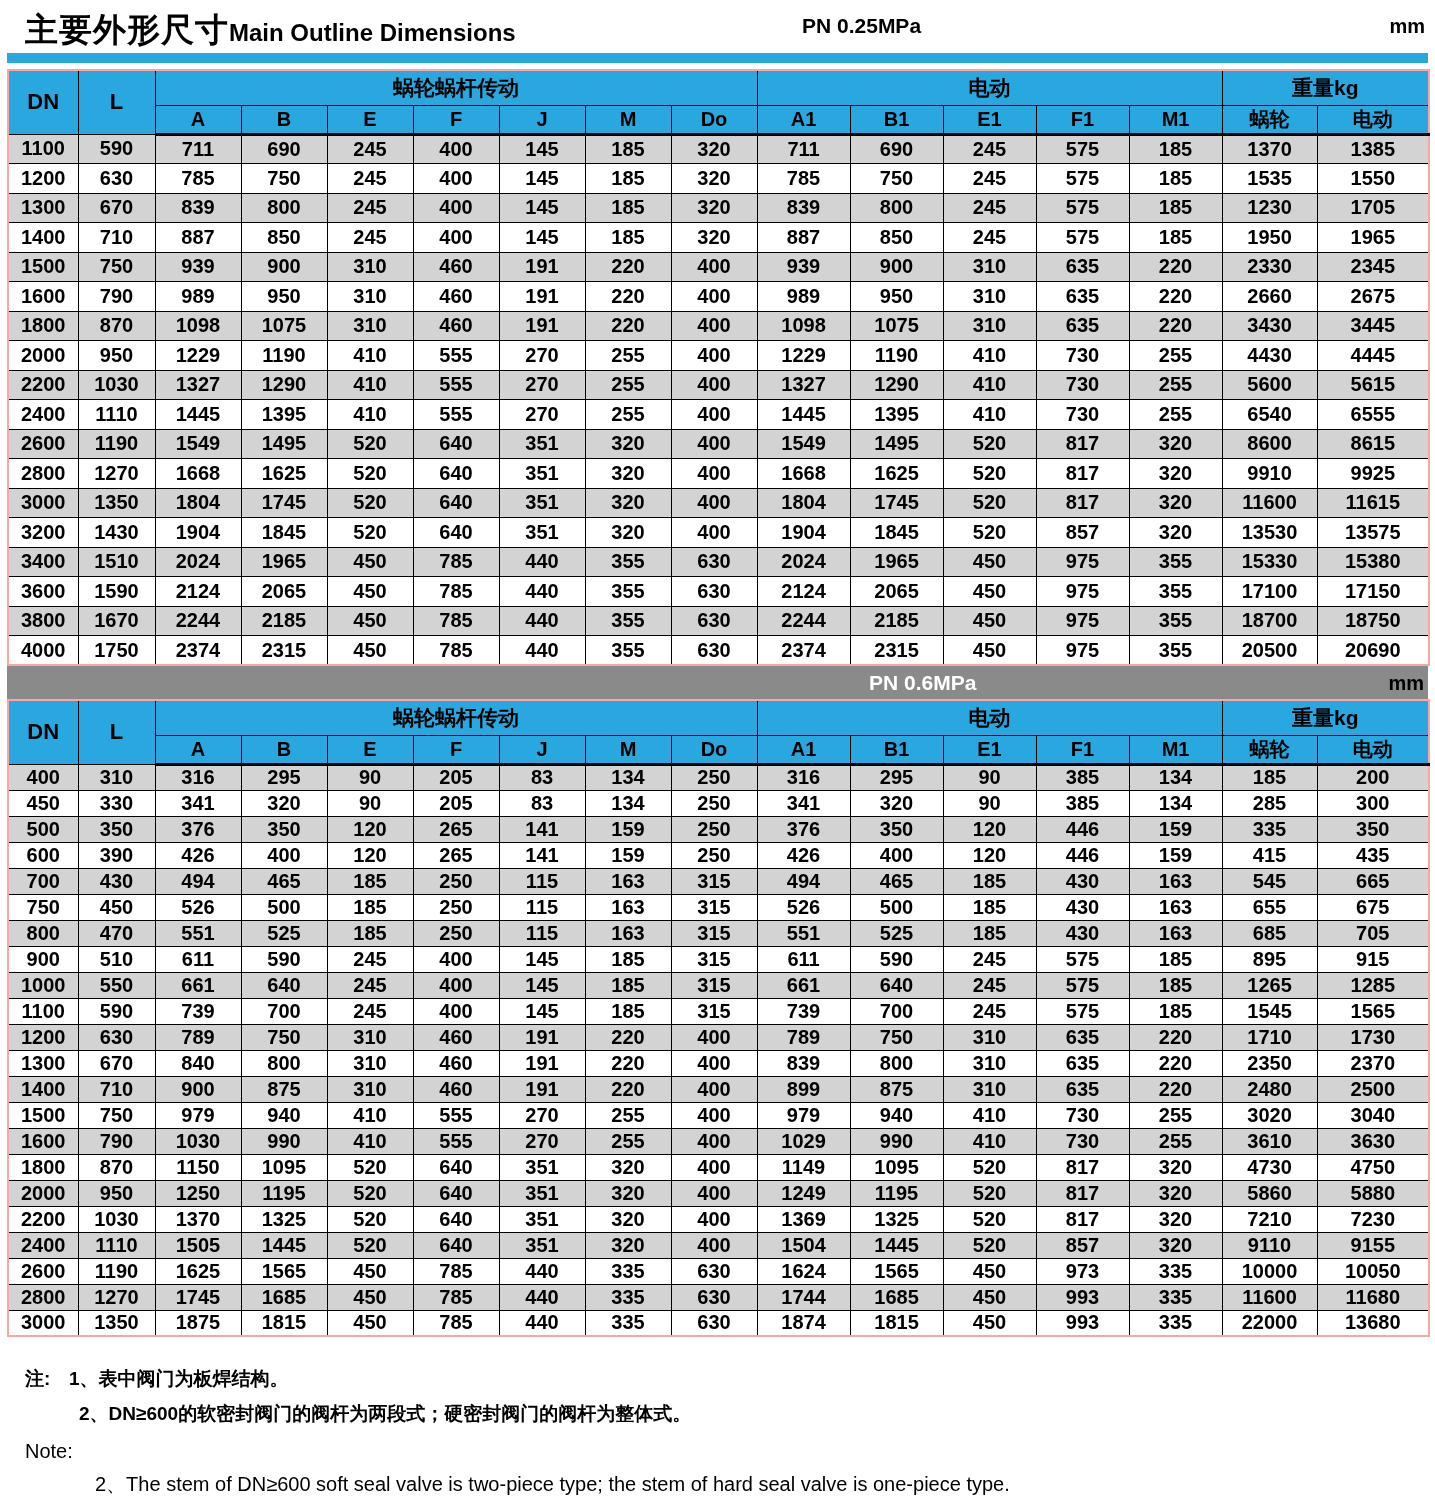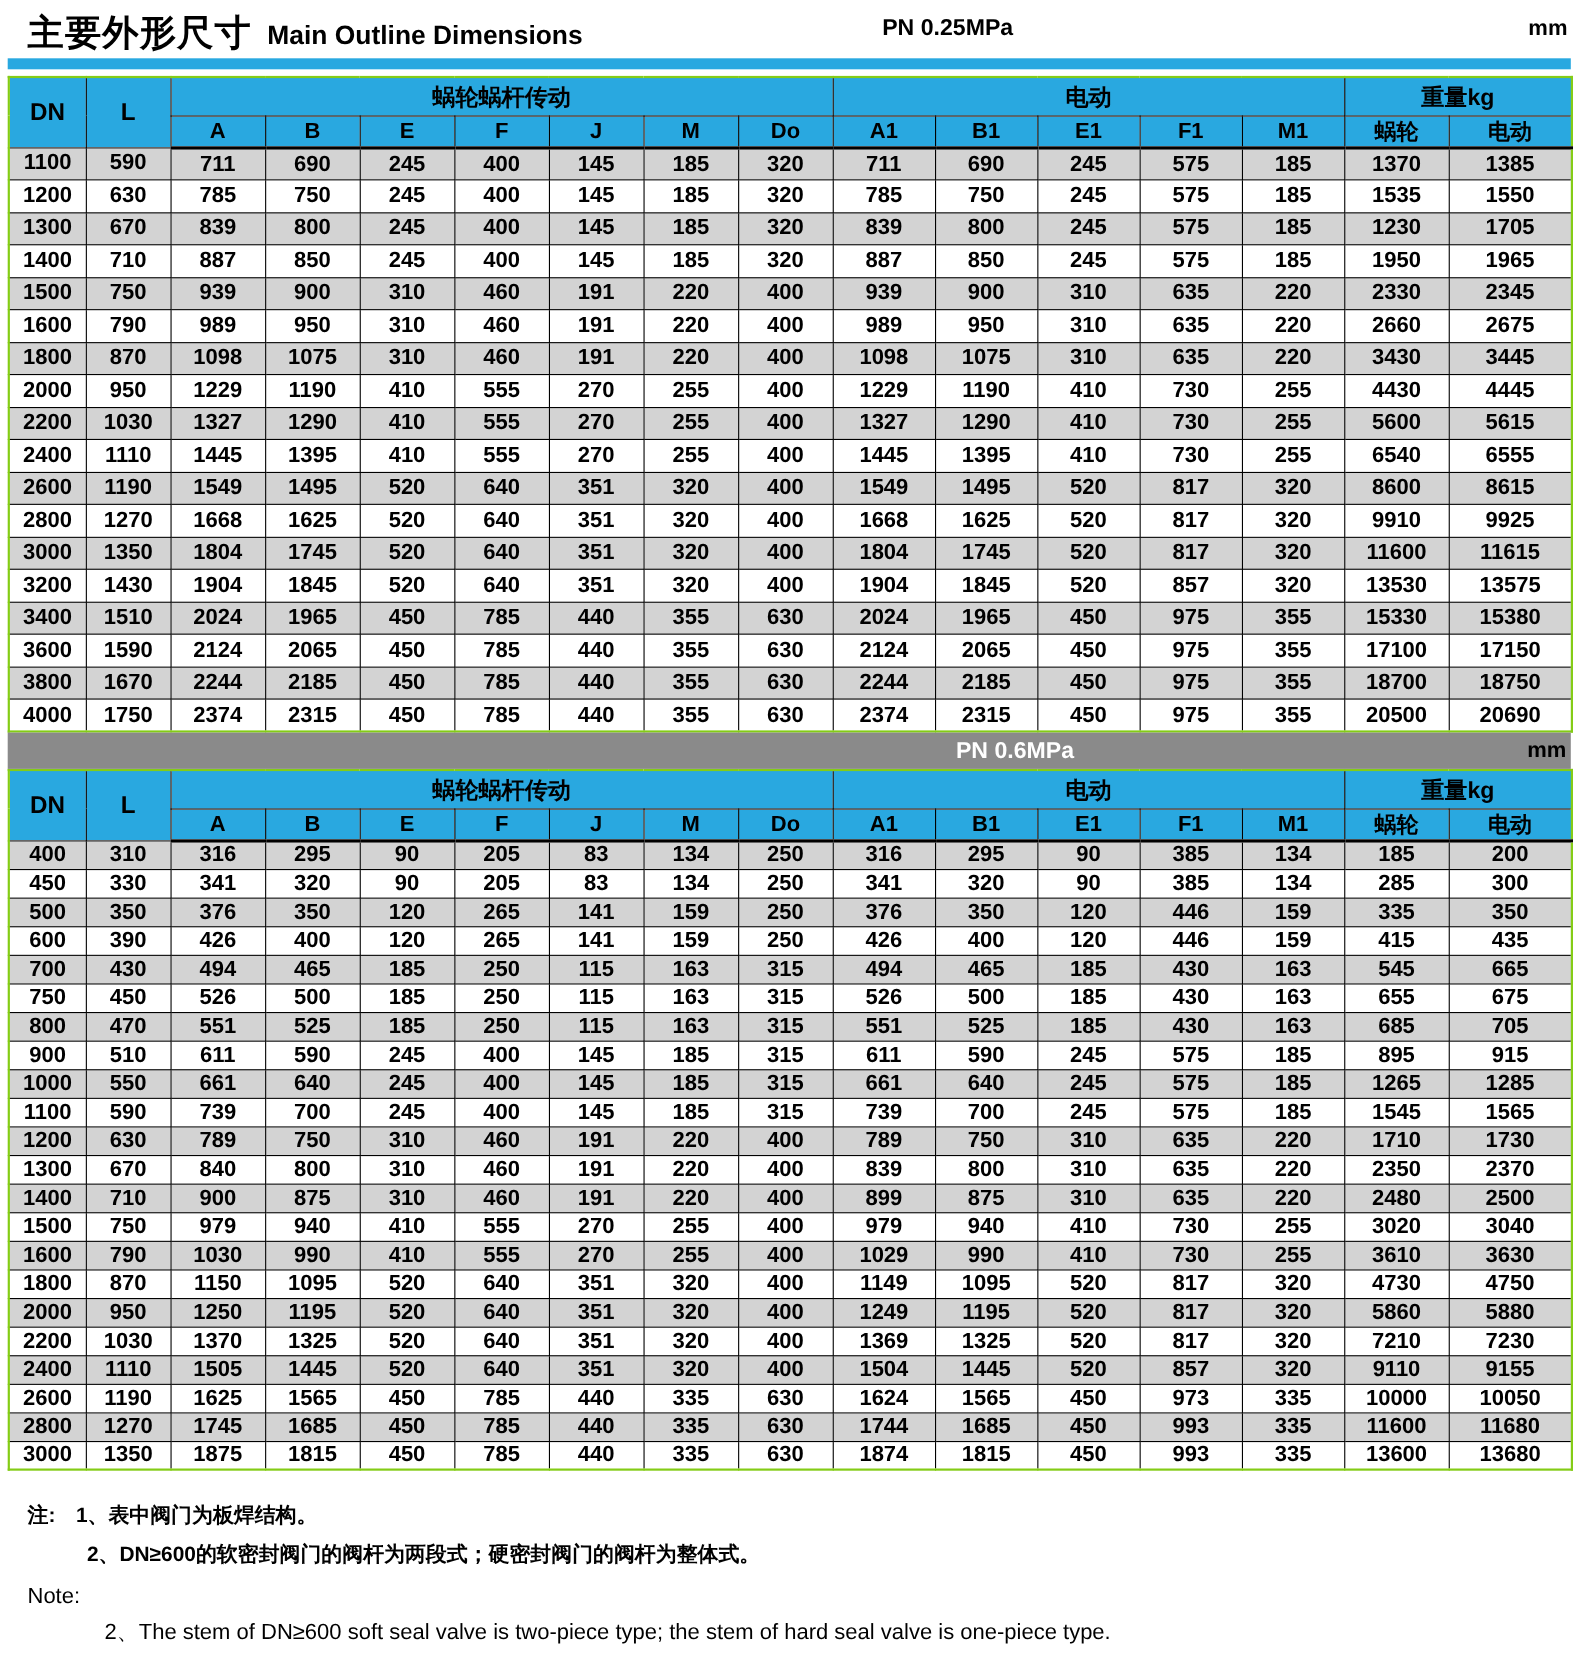--- a/index.html
+++ b/index.html
@@ -13,33 +13,33 @@
     width:1435px;height:1507px;
     background:#fff;color:#000;
     font-family:"Liberation Sans","DejaVu Sans",sans-serif;
     overflow:hidden;
   }
   .page{width:1435px;padding:0 7px;position:relative;}
 
   
   .title-row{
     position:relative;height:48px;
-    display:flex;align-items:flex-end;gap:14px;
+    display:flex;align-items:flex-end;
     padding:4px 0 2px 18px;
   }
   .title-zh{font-size:33px;font-weight:700;letter-spacing:1px;line-height:1;}
   .title-en{font-size:24px;font-weight:700;line-height:1.1;}
   .pressure-top{position:absolute;left:795px;bottom:10px;font-size:21px;font-weight:700;text-align:right;}
   .unit-top{position:absolute;right:3px;bottom:10px;font-size:20px;font-weight:700;}
   .accent-bar{height:10px;background:var(--blue);margin:5px 0 6px 0;}
 
   
   table.dims{
     border-collapse:collapse;table-layout:fixed;
-    width:1421px;border:2px solid #84cc16;
+    width:1421px;border:2px solid #fca5a5;
   }
   table.dims th,table.dims td{
     border:1px solid #000;text-align:center;vertical-align:middle;
     padding:0;overflow:hidden;white-space:nowrap;
   }
   table.dims thead th{background:var(--blue);font-weight:700;}
   table.dims thead tr.grp{height:35px;font-size:21px;}
   table.dims thead tr.sub{height:28px;font-size:20px;}
   table.dims thead tr.sub th{border-bottom:3px solid #000;}
   table.dims thead th.span2{font-size:22px;}
@@ -899,21 +899,21 @@
           <td>450</td>
           <td>785</td>
           <td>440</td>
           <td>335</td>
           <td>630</td>
           <td>1874</td>
           <td>1815</td>
           <td>450</td>
           <td>993</td>
           <td>335</td>
-          <td>13600</td>
+          <td>22000</td>
           <td>13680</td>
         </tr>
       </tbody>
   </table>
 
   <div class="notes">
     <div class="note-line zh">
       <span class="note-label zh-label">注:</span>
       <span>1、表中阀门为板焊结构。</span>
     </div>

